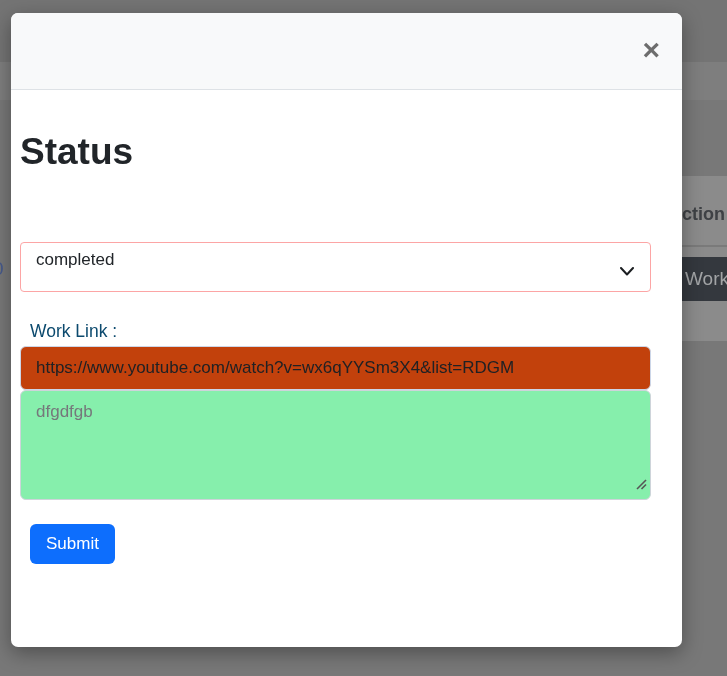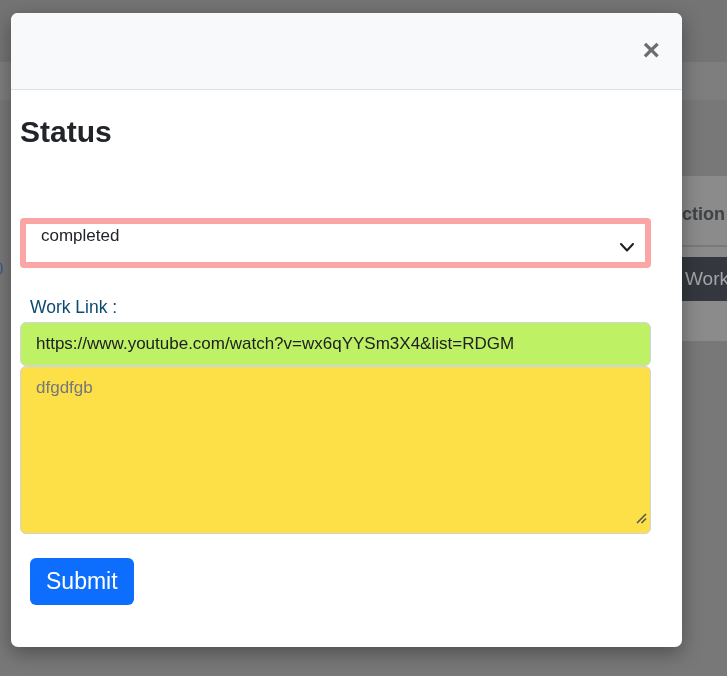--- a/index.html
+++ b/index.html
@@ -16,41 +16,41 @@
   .bg-row-id{position:absolute;left:-7px;top:258px;font-size:19px;color:#46598b;}
 
   
   .modal{position:absolute;left:11px;top:13px;width:671px;height:634px;background:#ffffff;
     border-radius:7px;box-shadow:0 6px 20px rgba(0,0,0,.35);box-sizing:border-box;}
   .modal-header{height:76px;background:#f8f9fa;border-bottom:1px solid #dee2e6;
     border-radius:7px 7px 0 0;position:relative;}
   .close-btn{position:absolute;top:22px;right:22px;border:none;background:transparent;
     font-size:30px;line-height:1;color:#6d6d6d;font-weight:600;cursor:pointer;padding:0;}
   .modal-body{padding:0 31px 0 9px;}
-  .modal-title{font-size:30px;font-weight:700;color:#212529;margin:24px 0 0 0;line-height:1.2;}
+  .modal-title{font-size:37px;font-weight:700;color:#212529;margin:40px 0 0 0;line-height:1.2;}
 
   .select-wrap{position:relative;margin-top:68px;}
-  select.status-select{width:100%;height:50px;border:6px solid #fca5a5;border-radius:4px;
+  select.status-select{width:100%;height:50px;border:1px solid #fca5a5;border-radius:4px;
     padding:0 40px 16px 15px;font-size:17px;color:#212529;background:#ffffff;
     -webkit-appearance:none;appearance:none;font-family:inherit;}
   .chevron{position:absolute;right:17px;top:20px;pointer-events:none;}
 
   .field-label{display:block;font-size:17.5px;color:#0c4a6e;margin:29px 0 4px 10px;}
   .field-label.desc{margin-top:18px;}
   input.work-link{display:block;width:100%;height:44px;box-sizing:border-box;
-    background:#bef264;border:1px solid #ccd6e8;border-radius:6px;padding:0 15px;
+    background:#c2410c;border:1px solid #ccd6e8;border-radius:6px;padding:0 15px;
     font-size:17px;color:#202124;font-family:inherit;}
   .textarea-wrap{position:relative;}
-  textarea.description{display:block;width:100%;height:168px;box-sizing:border-box;
+  textarea.description{display:block;width:100%;height:110px;box-sizing:border-box;
     border:1px solid #ced4da;border-radius:6px;padding:11px 15px;font-size:17px;
-    color:#75787b;font-family:inherit;resize:none;background:#fde047;}
+    color:#75787b;font-family:inherit;resize:none;background:#86efac;}
   .resize-handle{position:absolute;right:4px;bottom:6px;pointer-events:none;}
 
   .submit-btn{margin:24px 0 0 10px;background:#0d6efd;color:#ffffff;border:none;
-    border-radius:6px;padding:10px 16px;font-size:23px;font-family:inherit;cursor:pointer;}
+    border-radius:6px;padding:10px 16px;font-size:17px;font-family:inherit;cursor:pointer;}
 </style>
 </head>
 <body>
 
 <div>
   <div class="bg-band-top"></div>
   <div class="bg-band-nav"></div>
   <div class="bg-table-col"></div>
   <div class="bg-table-divider"></div>
   <div class="bg-col-header">ction</div>

